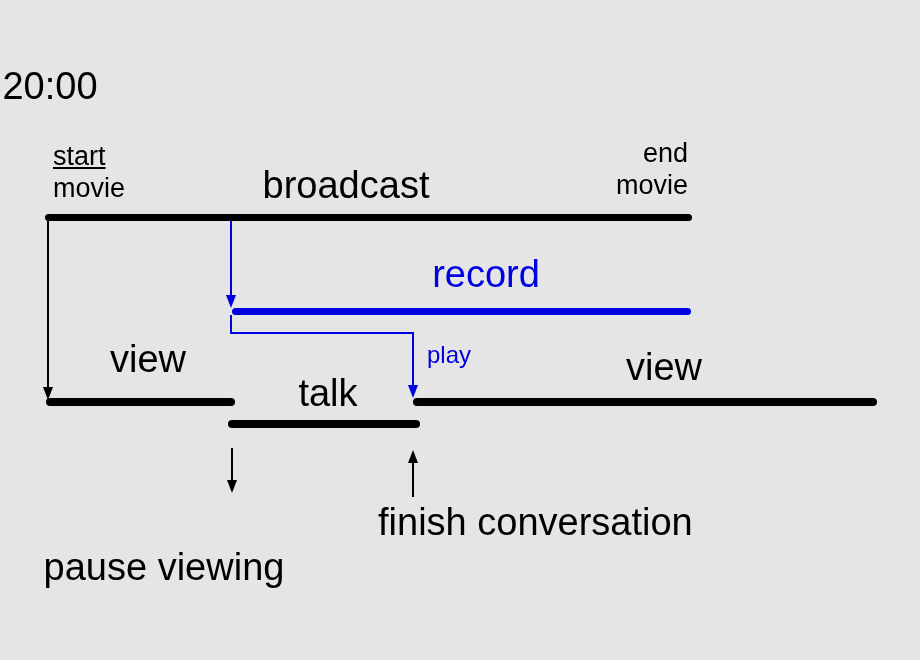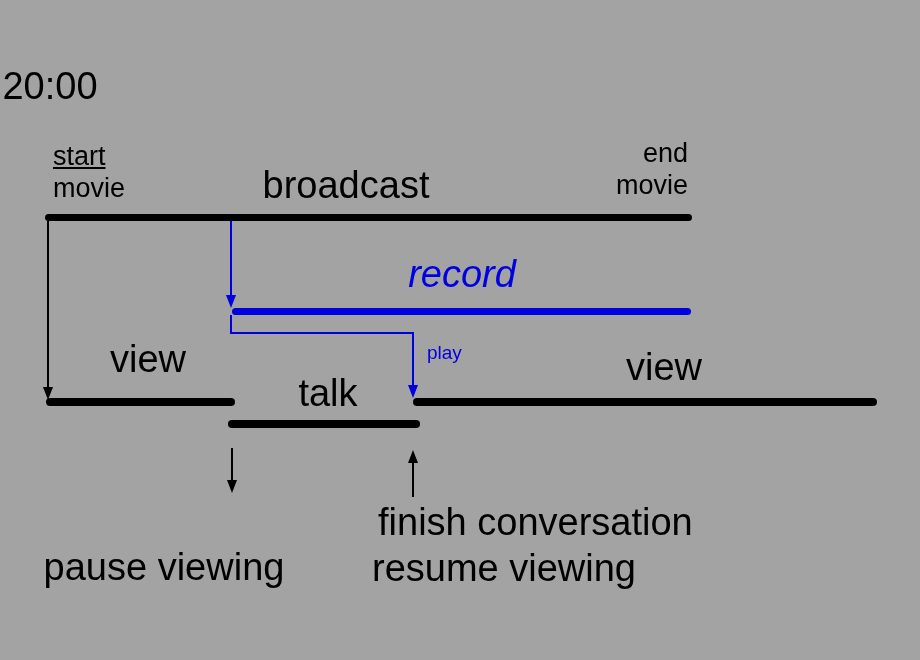--- a/index.html
+++ b/index.html
@@ -8,34 +8,34 @@
   }
   html, body {
     margin: 0;
     padding: 0;
     background: #ffffff;
   }
   .stage {
     position: relative;
     width: 920px;
     height: 660px;
-    background: #a3a3a3;
+    background: #e5e5e5;
     overflow: hidden;
     font-family: "Liberation Sans", sans-serif;
     color: var(--ink);
   }
   .label {
     position: absolute;
     white-space: nowrap;
     line-height: 1;
     color: var(--ink);
   }
   .t38 { font-size: 38px; }
   .t27 { font-size: 27px; }
-  .t26 { font-size: 19px; }
+  .t26 { font-size: 24px; }
   .centered { transform: translateX(-50%); }
   .right-aligned { text-align: right; }
   .blue { color: var(--accent); }
   .bar {
     position: absolute;
     height: 7px;
     background: var(--ink);
     border-radius: 4px;
   }
   .bar.accent { background: var(--accent); }
@@ -81,21 +81,21 @@
 
   <div class="label t38 centered" style="left:346px; top:166px;">broadcast</div>
   <div class="bar" style="left:45px; top:214px; width:647px;"></div>
 
   <div class="vline" style="left:47px; top:221px; height:167px;"></div>
   <div class="head-down" style="left:43px; top:387px;"></div>
 
   <div class="vline accent" style="left:230px; top:221px; height:75px;"></div>
   <div class="head-down accent" style="left:226px; top:295px;"></div>
 
-  <div class="label t38 centered blue" style="left:462px; top:255px;font-style:italic;">record</div>
+  <div class="label t38 centered blue" style="left:486px; top:255px;">record</div>
   <div class="bar accent" style="left:232px; top:308px; width:459px;"></div>
 
   <div class="vline accent" style="left:230px; top:315px; height:19px;"></div>
   <div class="hline accent" style="left:230px; top:332px; width:184px;"></div>
   <div class="vline accent" style="left:412px; top:332px; height:54px;"></div>
   <div class="head-down accent" style="left:408px; top:385px;"></div>
   <div class="label t26 blue" style="left:427px; top:343px;">play</div>
 
   <div class="label t38 centered" style="left:148px; top:340px;">view</div>
   <div class="bar" style="left:46px; top:398px; width:189px; height:8px;"></div>
@@ -107,15 +107,14 @@
   <div class="bar" style="left:413px; top:398px; width:464px; height:8px;"></div>
 
   <div class="vline" style="left:231px; top:448px; height:33px;"></div>
   <div class="head-down" style="left:227px; top:480px;"></div>
 
   <div class="head-up" style="left:408px; top:450px;"></div>
   <div class="vline" style="left:412px; top:462px; height:35px;"></div>
 
   <div class="label t38 centered" style="left:164px; top:548px;">pause viewing</div>
   <div class="label t38" style="left:372px; top:503px;margin-left:6px;">finish conversation</div>
-  <div class="label t38" style="left:372px; top:549px;">resume viewing</div>
 
 </div>
 
 </body></html>

